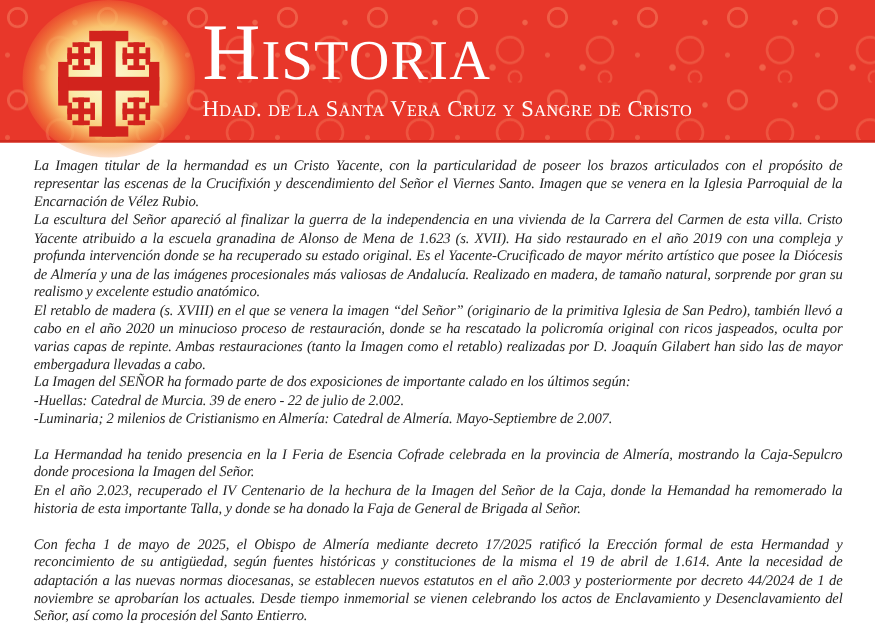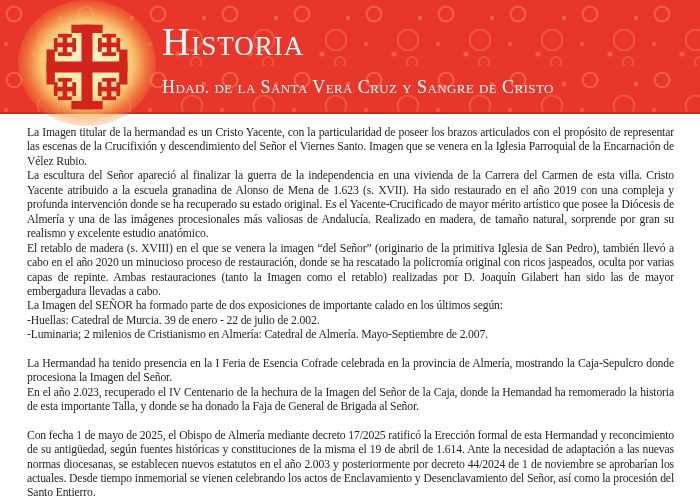--- a/index.html
+++ b/index.html
@@ -60,21 +60,21 @@
     position: absolute;
     left: 162px;
     top: 12px;
     z-index: 4;
     color: #ffffff;
   }
   .title-main {
     font-family: "Liberation Serif", serif;
     font-variant: small-caps;
     font-weight: 400;
-    font-size: 39px;
+    font-size: 64px;
     line-height: 60px;
     letter-spacing: 1px;
     color: #ffffff;
   }
   .title-sub {
     font-family: "Liberation Serif", serif;
     font-variant: small-caps;
     font-weight: 400;
     font-size: 18px;
     line-height: 26px;
@@ -89,21 +89,21 @@
     position: relative;
     padding: 12px 26px 0 27px;
     font-size: 11.7px;
     line-height: 14.45px;
     color: #262626;
     text-align: justify;
     letter-spacing: -0.15px;
     z-index: 1;
   }
   .content .section + .section { margin-top: 14px; }
-  .content p { margin: 0; }
+  .content p { margin: 0; font-style: italic; }
 </style>
 </head>
 <body>
 
 <div class="page">
 
   <header class="masthead">
     <div class="logo-glow"></div>
 
     <svg class="logo-cross" viewBox="0 0 100 100" aria-hidden="true">

